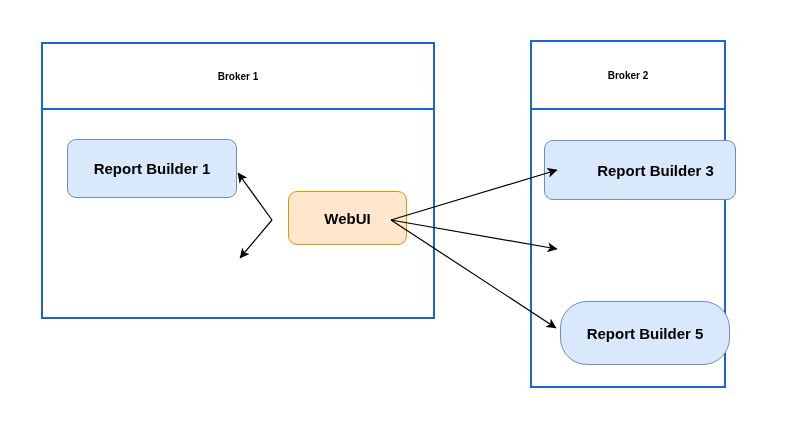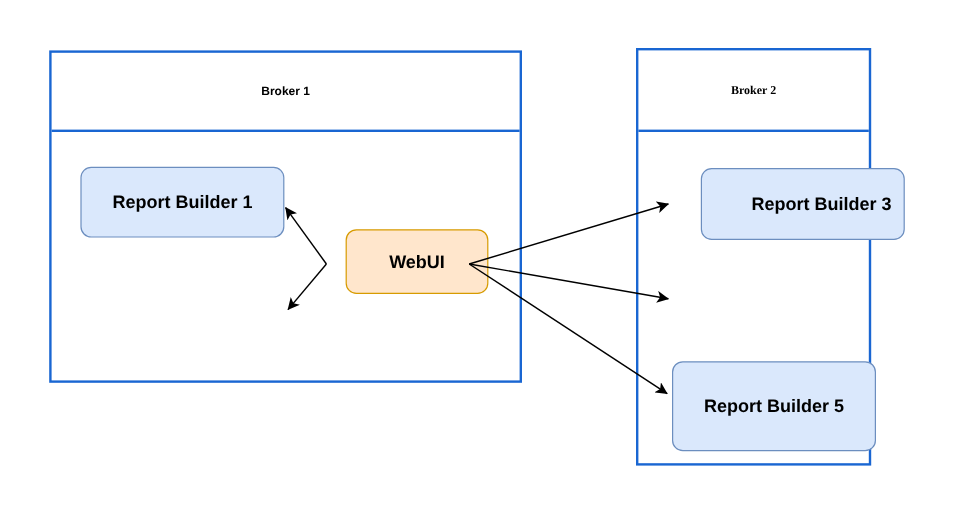--- a/index.html
+++ b/index.html
@@ -28,42 +28,42 @@
     border-bottom: 2px solid #1966D2;
     display: flex;
     align-items: center;
     justify-content: center;
     font-weight: bold;
     font-size: 10px;
     color: #000000;
   }
   #broker1 { left: 41px; top: 42px; width: 394px; height: 277px; }
   #broker1 .container-title { height: 66px; }
-  #broker2 { left: 530px; top: 40px; width: 196px; height: 348px; font-family: Liberation Serif, serif; }
+  #broker2 { left: 530px; top: 40px; width: 196px; height: 348px; }
   #broker2 .container-title { height: 68px; }
 
   
   .node {
     position: absolute;
     box-sizing: border-box;
     border-radius: 9px;
     display: flex;
     align-items: center;
     justify-content: center;
     font-weight: bold;
     font-size: 15px;
     color: #000000;
     background: #DAE8FC;
     border: 1px solid #6C8EBF;
   }
   #rb1   { left: 67px;  top: 139px; width: 170px; height: 59px; }
   #rb2   { left: 67px;  top: 231px; width: 170px; height: 59px; }
-  #rb3   { left: 584px; top: 140px; width: 170px; height: 60px; padding-left: 31px; }
+  #rb3   { left: 544px; top: 140px; width: 192px; height: 60px; padding-left: 31px; }
   #rb4   { left: 560px; top: 219px; width: 170px; height: 60px; }
-  #rb5   { left: 560px; top: 301px; width: 170px; height: 75px; }
+  #rb5   { left: 560px; top: 301px; width: 170px; height: 64px; border-radius: 27px; }
   #webui {
     left: 288px; top: 191px; width: 119px; height: 54px;
     background: #FFE6CC;
     border: 1.5px solid #D79B00;
   }
 
   
   svg.edges {
     position: absolute;
     left: 0; top: 0;

